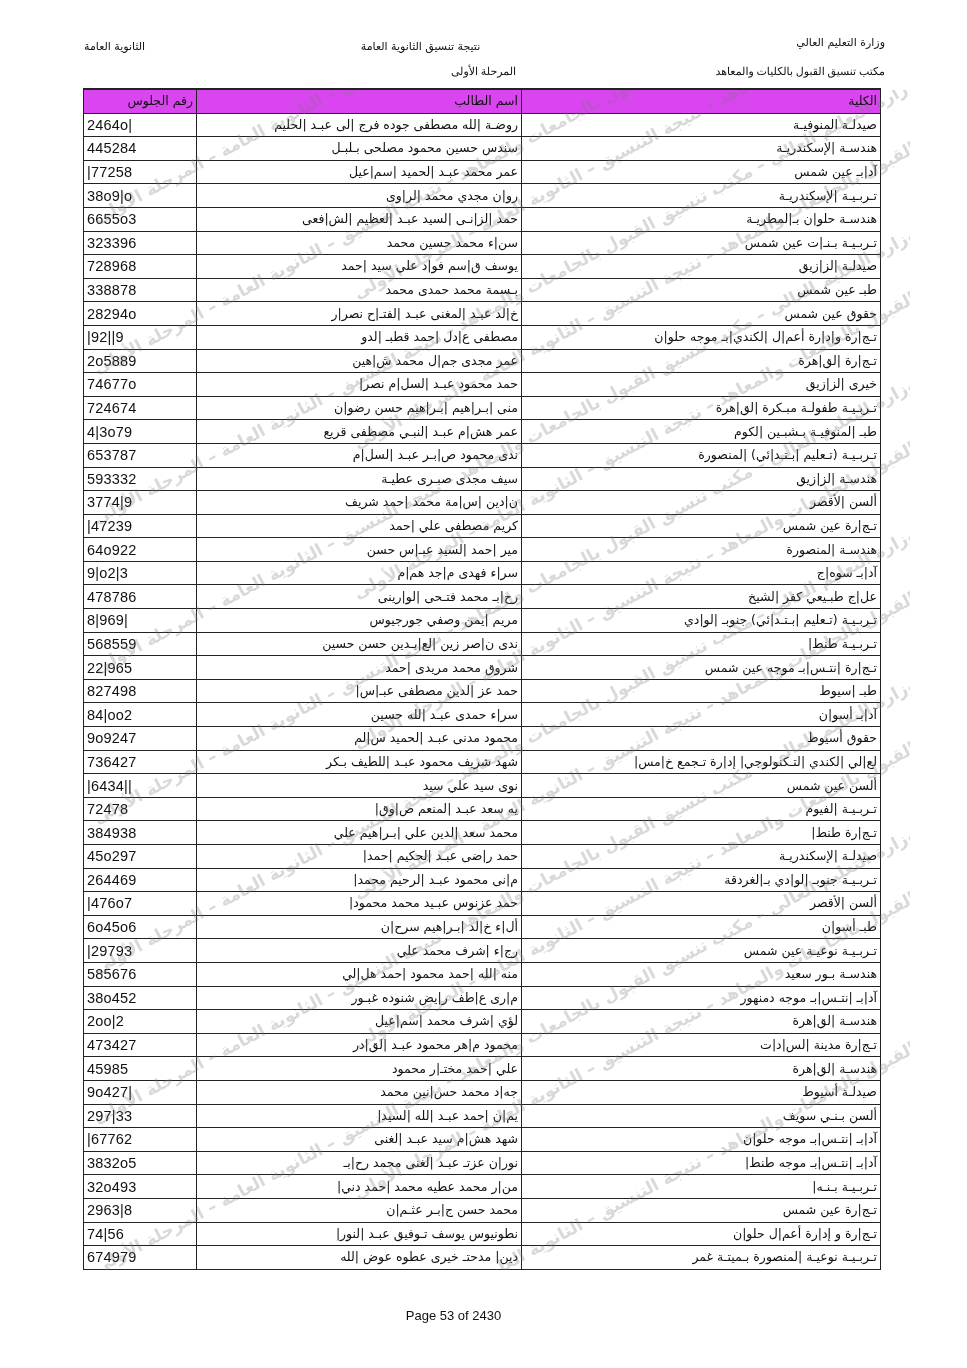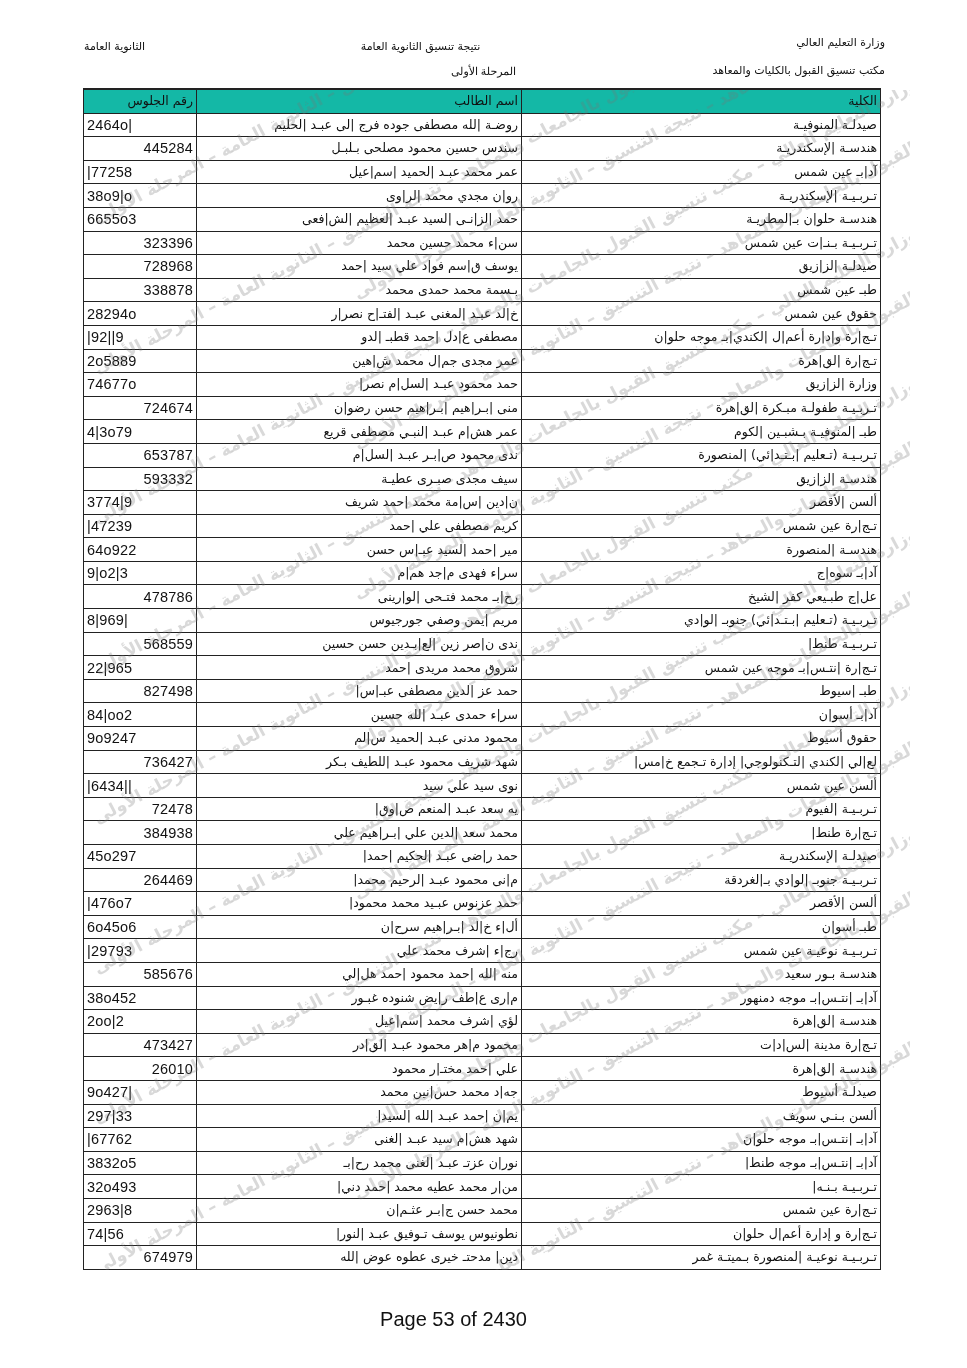--- a/index.html
+++ b/index.html
@@ -19,37 +19,37 @@
     transform: rotate(-28deg); transform-origin: left top; font-weight: bold;
   }
   table.results {
     position: absolute; left: 83px; top: 88px; width: 797px;
     border-collapse: collapse; table-layout: fixed; direction: rtl; z-index: 1;
   }
   table.results th, table.results td {
     border: 1px solid #222; height: 22.6px; padding: 0 3px; font-size: 12.5px;
     font-weight: normal; overflow: hidden; white-space: nowrap; line-height: 22px;
   }
-  table.results th { background: #14b8a6; text-align: right; border-top: 2px solid #222; }
+  table.results th { background: #d946ef; text-align: right; border-top: 2px solid #222; }
   table.results td.college, table.results td.name { text-align: right; }
   table.results td.seat {
     direction: ltr; font-family: "Liberation Sans", sans-serif; font-size: 14.5px; letter-spacing: 0.2px; margin-left: 32px;
   }
   table.results td.seat.left { text-align: left; }
-  table.results td.seat.right { text-align: right; }
+  table.results td.seat.right { }
   .footer {
     position: absolute; left: 0; width: 907px; top: 1308px; text-align: center;
-    font-family: "Liberation Sans", sans-serif; font-size: 20px;
+    font-family: "Liberation Sans", sans-serif; font-size: 13px;
   }
 </style>
 </head>
 <body>
 
 <div class="hdr-line" style="right:82px; top:34px; direction:rtl;">وزارة التعليم العالي</div>
-<div class="hdr-line" style="right:82px; top:62px; direction:rtl;">مكتب تنسيق القبول بالكليات والمعاهد</div>
+<div class="hdr-line" style="right:82px; top:62px; direction:rtl;font-family:Liberation Serif, serif;">مكتب تنسيق القبول بالكليات والمعاهد</div>
 <div class="hdr-line" style="left:0; width:841px; top:38px; text-align:center; direction:rtl;">نتيجة تنسيق الثانوية العامة</div>
 <div class="hdr-line" style="left:0; width:967px; top:62px; text-align:center; direction:rtl;font-family:Liberation Serif, serif;">المرحلة الأولى</div>
 <div class="hdr-line" style="left:84px; top:38px; direction:rtl;">الثانوية العامة</div>
 
 <table class="results">
   <colgroup>
     <col style="width:359px">
     <col style="width:325px">
     <col style="width:113px">
   </colgroup>
@@ -110,21 +110,21 @@
         <td class="college">تـج|رة و|د|رة أعم|ل |لكندي|بـ موجه حلو|ن</td>
         <td class="name">مصطفى ع|دل |حمد قطبـ |لدو</td>
         <td class="seat left">|92||9</td>
       </tr>
       <tr>
         <td class="college">تـج|رة |لق|هرة</td>
         <td class="name">عمر مجدى جم|ل محمد ش|هين</td>
         <td class="seat left">2o5889</td>
       </tr>
       <tr>
-        <td class="college">وزارة |لز|زيق</td>
+        <td class="college">خيرى |لز|زيق</td>
         <td class="name">حمد محمود عبـد |لسل|م نصر|</td>
         <td class="seat left">74677o</td>
       </tr>
       <tr>
         <td class="college">تـربـيـة طفولـة مبـكرة |لق|هرة</td>
         <td class="name">منى |بـر|هيم |بـر|هيم حسن رضو|ن</td>
         <td class="seat right">724674</td>
       </tr>
       <tr>
         <td class="college">طبـ |لمنوفيـة بـشبـين |لكوم</td>
@@ -257,21 +257,21 @@
         <td class="seat left">2oo|2</td>
       </tr>
       <tr>
         <td class="college">تـج|رة مدينة |لس|د|ت</td>
         <td class="name">محمود م|هر محمود عبـد |لق|در</td>
         <td class="seat right">473427</td>
       </tr>
       <tr>
         <td class="college">هندسـة |لق|هرة</td>
         <td class="name">علي |حمد مختـ|ر محمود</td>
-        <td class="seat right">26010</td>
+        <td class="seat right">45985</td>
       </tr>
       <tr>
         <td class="college">صيدلـة أسيوط</td>
         <td class="name">جه|د محمد حس|نين محمد</td>
         <td class="seat left">9o427|</td>
       </tr>
       <tr>
         <td class="college">ألسن بـنـي سويف</td>
         <td class="name">يم|ن |حمد عبـد |لله |لسيد|</td>
         <td class="seat left">297|33</td>

